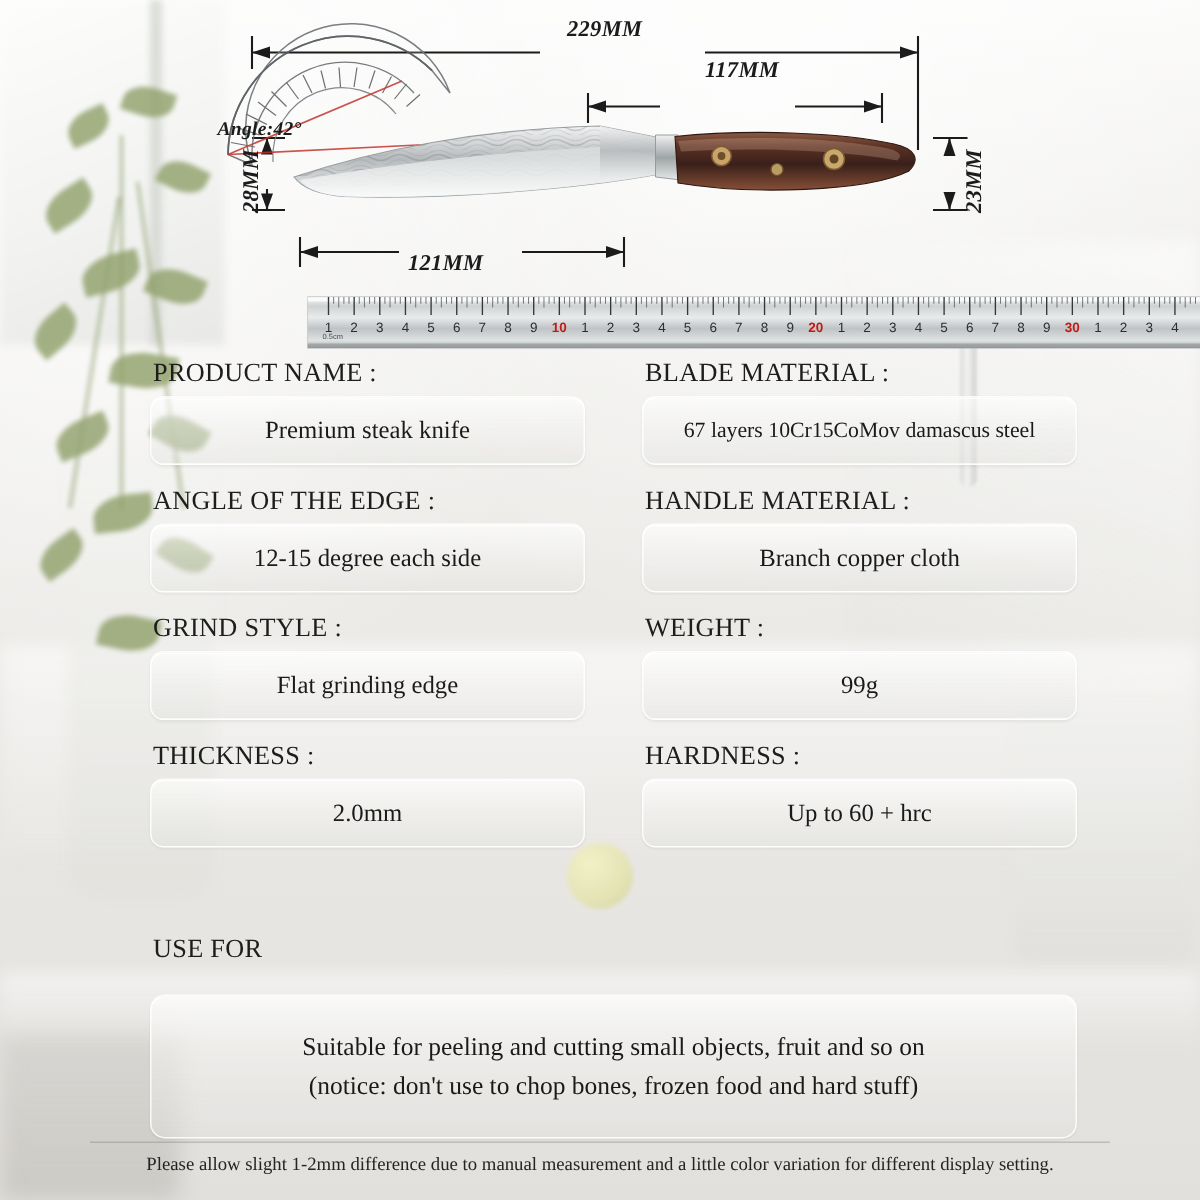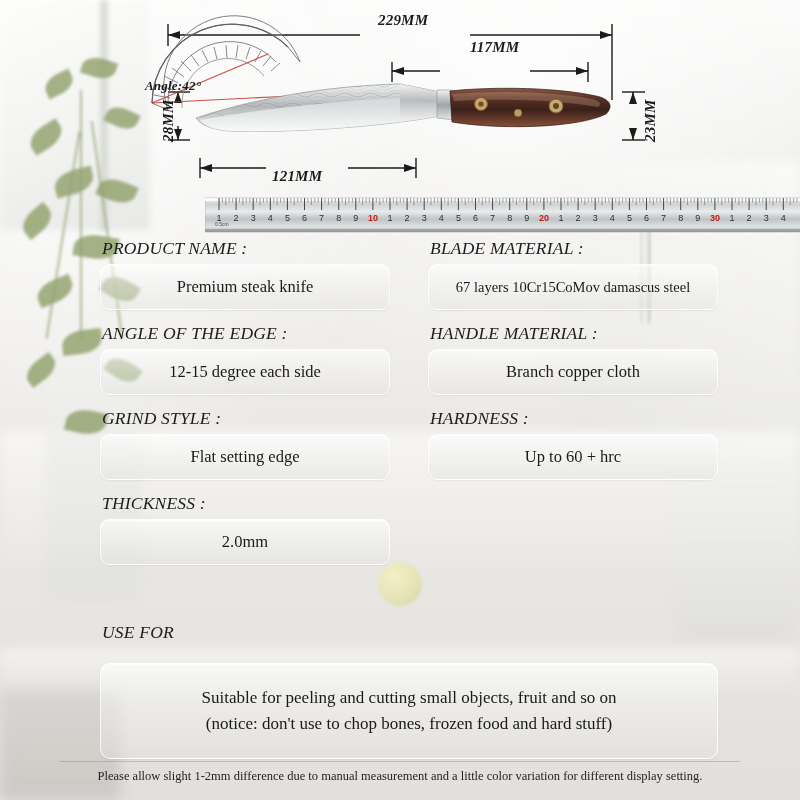--- a/index.html
+++ b/index.html
@@ -181,21 +181,20 @@
   .spec-col {
     position: absolute;
     width: 290px;
   }
   .spec-col.left { left: 100px; }
   .spec-col.right { left: 428px; }
 
   .spec-item { margin-bottom: 13px; }
   .spec-label {
     font-family: "Liberation Serif", serif;
-    font-style: italic;
     font-size: 17.5px;
     color: #1d1d1d;
     margin: 0 0 5px 2px;
     letter-spacing: 0.2px;
     white-space: nowrap;
   }
   .spec-value {
     box-sizing: border-box;
     height: 46px;
     border-radius: 9px;
@@ -675,38 +674,42 @@
       <div class="spec-item">
         <div class="spec-label">PRODUCT NAME :</div>
         <div class="spec-value">Premium  steak  knife</div>
       </div>
       <div class="spec-item">
         <div class="spec-label">ANGLE OF THE EDGE :</div>
         <div class="spec-value">12-15 degree each side</div>
       </div>
       <div class="spec-item">
         <div class="spec-label">GRIND STYLE :</div>
-        <div class="spec-value">Flat setting edge</div>
+        <div class="spec-value">Flat grinding edge</div>
       </div>
       <div class="spec-item">
         <div class="spec-label">THICKNESS :</div>
         <div class="spec-value">2.0mm</div>
       </div>
     </div>
 
     <div class="spec-col right">
       <div class="spec-item">
         <div class="spec-label">BLADE MATERIAL :</div>
         <div class="spec-value small-text">67 layers 10Cr15CoMov damascus steel</div>
       </div>
       <div class="spec-item">
         <div class="spec-label">HANDLE MATERIAL :</div>
         <div class="spec-value">Branch copper cloth</div>
       </div>
       <div class="spec-item">
+        <div class="spec-label">WEIGHT :</div>
+        <div class="spec-value">99g</div>
+      </div>
+      <div class="spec-item">
         <div class="spec-label">HARDNESS :</div>
         <div class="spec-value">Up to 60 + hrc</div>
       </div>
     </div>
   </div>
 
   <div class="use-for">
     <div class="spec-label">USE FOR</div>
     <div class="use-for-box">
       <div>Suitable for peeling and cutting small objects, fruit and so on</div>

